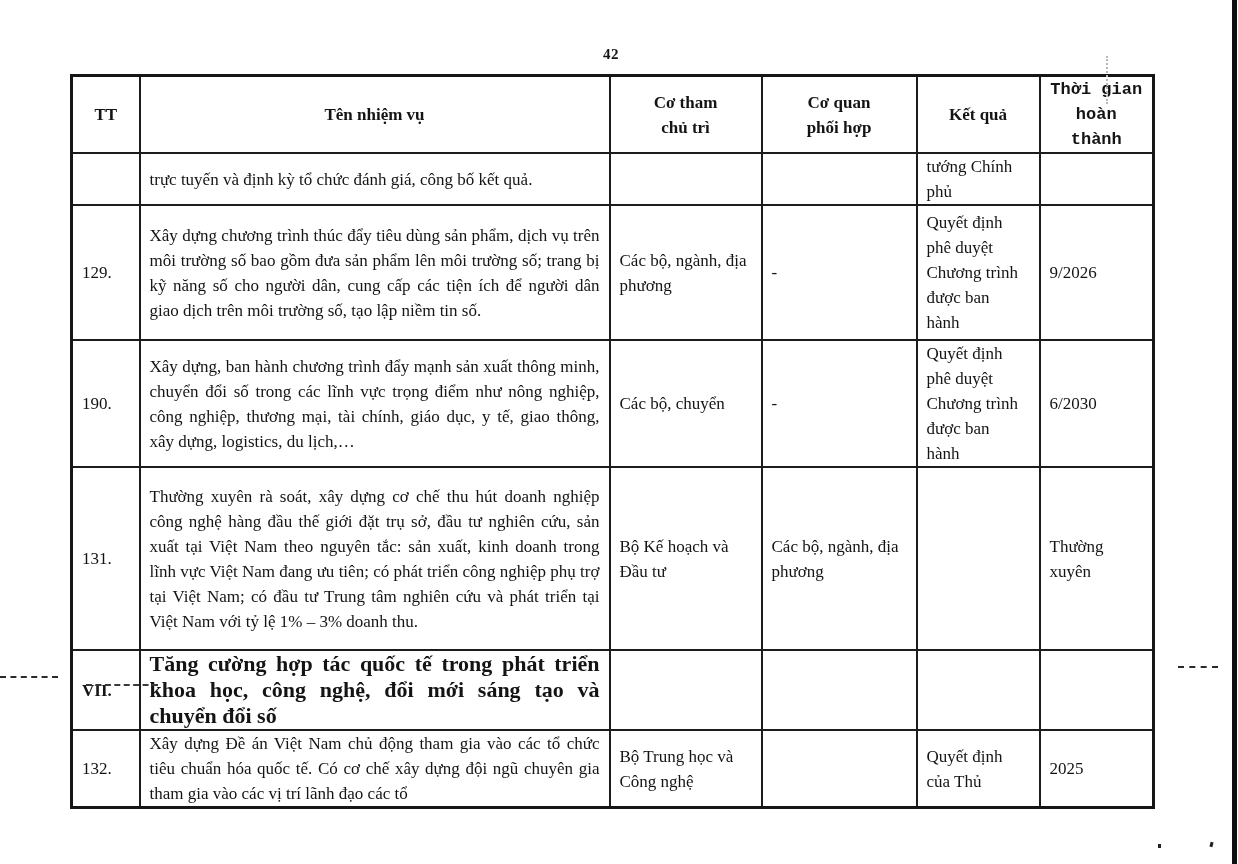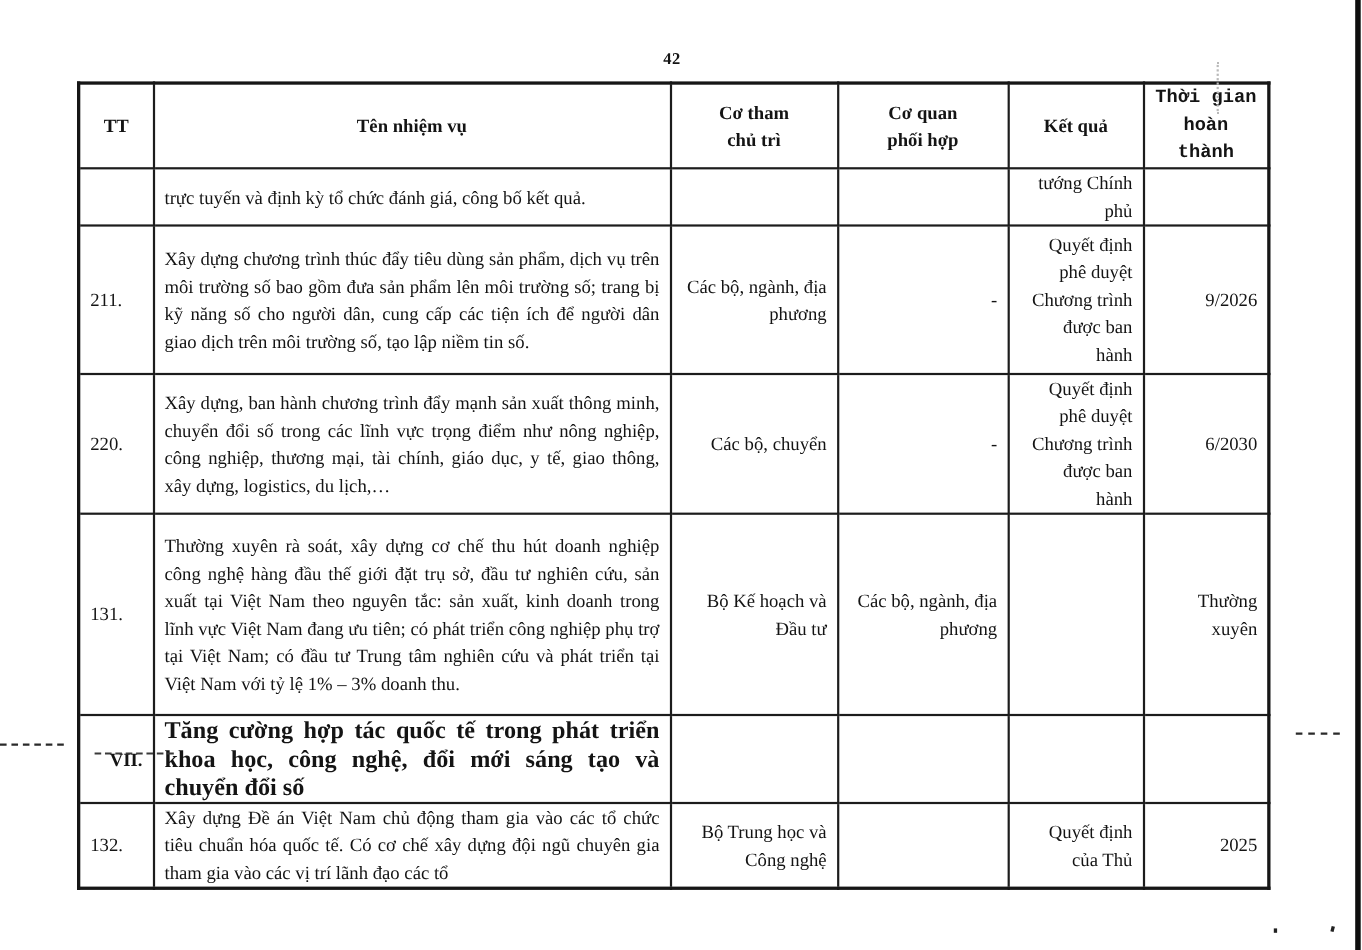--- a/index.html
+++ b/index.html
@@ -18,24 +18,24 @@
     border:3px solid #161616;
   }
   table.doc td,table.doc th{
     border:2px solid #1c1c1c;overflow:hidden;
     font-size:17px;line-height:25px;padding:0 9px;vertical-align:middle;
   }
   th{font-weight:bold;text-align:center;padding:0 4px;line-height:24px;}
   th .hw{display:inline-block;}
   .hw70{width:70px;} .hw82{width:82px;} .hw92{width:92px;font-family:Liberation Mono, monospace;} .hwfull{width:auto;}
   td.tt{padding:0 2px 0 4px;text-align:left;font-size:17.5px;}
-  td.tt.sec{text-align:right;font-weight:bold;}
+  td.tt.sec{text-align:left;font-weight:bold;}
   td.task{text-align:justify;text-justify:inter-word;}
   td.task.sec{font-weight:bold;line-height:26px;font-size:22px;}
-  td.center{text-align:right;margin-top:31px;}
+  td.center{text-align:left;margin-top:31px;}
   td.vtop{vertical-align:top;}
   .rw{display:inline-block;width:92px;}
   .dw{display:inline-block;width:68px;}
   
   .edge-line{position:absolute;top:0;right:1px;width:5px;height:864px;background:#0e0e0e;}
   .fold-dash{position:absolute;border-top:2px dashed #2a2a2a;}
   .fold-left{left:0;top:676px;width:58px;}
   .fold-mid{left:86px;top:684px;width:72px;border-top-style:dashed;border-top-color:#3a3a3a;}
   .fold-right{left:1178px;top:666px;width:40px;}
   .dotted-vert{position:absolute;left:1106px;top:56px;height:48px;width:0;border-left:2px dotted #b9b9b9;}
@@ -70,29 +70,29 @@
   <tbody>
     <tr style="height:52px;">
       <td class="tt"></td>
       <td class="task vtop">trực tuyến và định kỳ tổ chức đánh giá, công bố kết quả.</td>
       <td class="center"></td>
       <td class="center"></td>
       <td class="center"><span class="rw">tướng Chính phủ</span></td>
       <td class="center"></td>
     </tr>
     <tr style="height:135px;">
-      <td class="tt">211.</td>
+      <td class="tt">129.</td>
       <td class="task">Xây dựng chương trình thúc đẩy tiêu dùng sản phẩm, dịch vụ trên môi trường số bao gồm đưa sản phẩm lên môi trường số; trang bị kỹ năng số cho người dân, cung cấp các tiện ích để người dân giao dịch trên môi trường số, tạo lập niềm tin số.</td>
       <td class="center">Các bộ, ngành, địa phương</td>
       <td class="center">-</td>
       <td class="center"><span class="rw">Quyết định phê duyệt Chương trình được ban hành</span></td>
       <td class="center">9/2026</td>
     </tr>
     <tr style="height:127px;">
-      <td class="tt">220.</td>
+      <td class="tt">190.</td>
       <td class="task">Xây dựng, ban hành chương trình đẩy mạnh sản xuất thông minh, chuyển đổi số trong các lĩnh vực trọng điểm như nông nghiệp, công nghiệp, thương mại, tài chính, giáo dục, y tế, giao thông, xây dựng, logistics, du lịch,…</td>
       <td class="center">Các bộ, chuyển</td>
       <td class="center">-</td>
       <td class="center"><span class="rw">Quyết định phê duyệt Chương trình được ban hành</span></td>
       <td class="center">6/2030</td>
     </tr>
     <tr style="height:183px;">
       <td class="tt">131.</td>
       <td class="task">Thường xuyên rà soát, xây dựng cơ chế thu hút doanh nghiệp công nghệ hàng đầu thế giới đặt trụ sở, đầu tư nghiên cứu, sản xuất tại Việt Nam theo nguyên tắc: sản xuất, kinh doanh trong lĩnh vực Việt Nam đang ưu tiên; có phát triển công nghiệp phụ trợ tại Việt Nam; có đầu tư Trung tâm nghiên cứu và phát triển tại Việt Nam với tỷ lệ 1% – 3% doanh thu.</td>
       <td class="center">Bộ Kế hoạch và Đầu tư</td>

